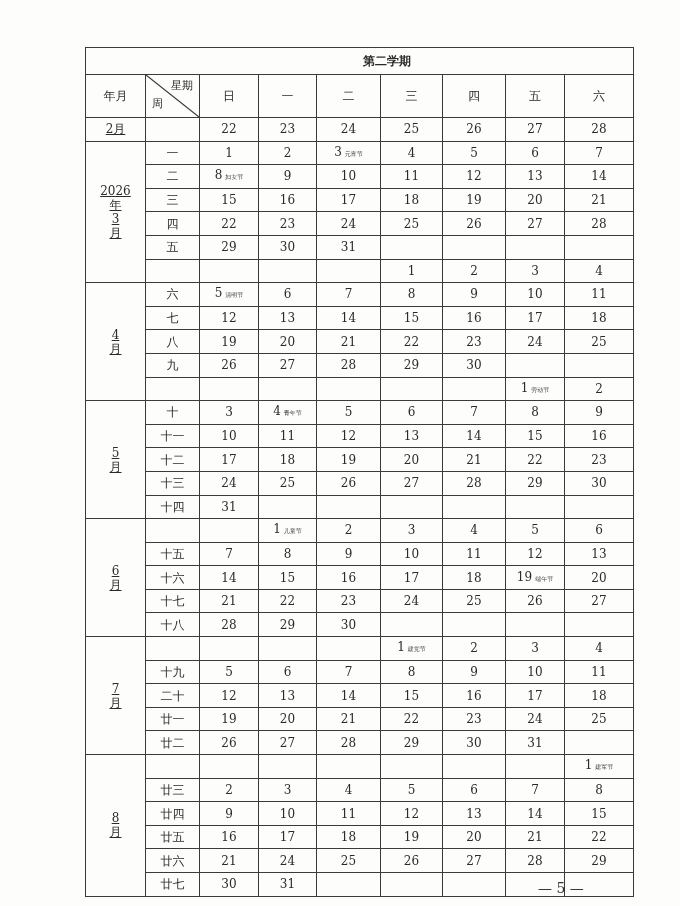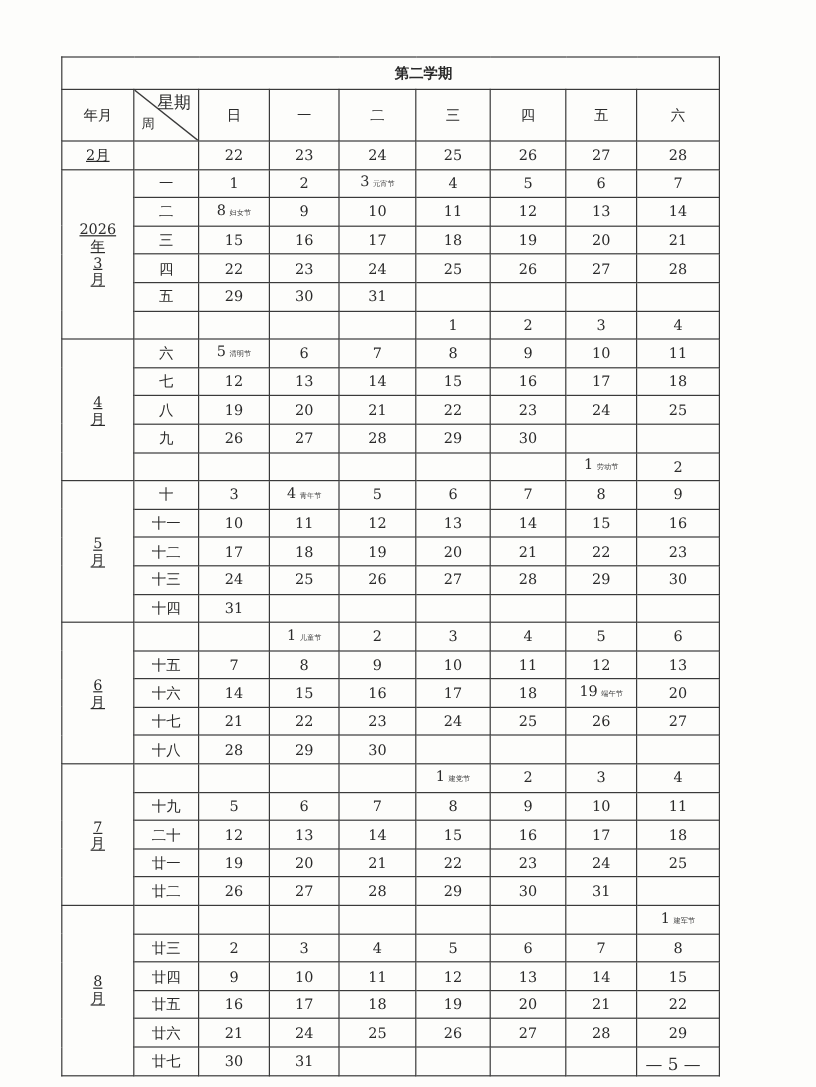--- a/index.html
+++ b/index.html
@@ -1,32 +1,32 @@
 <!DOCTYPE html>
 <html><head>
 <meta charset="utf-8">
 <style>
   html, body { margin: 0; padding: 0; }
   body {
     width: 680px; height: 906px; background: #fdfdfb; position: relative; overflow: hidden;
     font-family: "DejaVu Serif", "Liberation Serif", serif; color: #2a2a2a;
   }
   table.cal {
-    position: absolute; left: 51px; top: 47px; width: 548px;
+    position: absolute; left: 85px; top: 47px; width: 548px;
     border-collapse: collapse; table-layout: fixed;
   }
   table.cal td {
     border: 1.3px solid #3a3a3a; text-align: center; vertical-align: middle;
     font-size: 12px; padding: 0; height: 22.6px; line-height: 14px;
   }
   td.title { height: 26px !important; text-align: right !important; padding-right: 222px !important; font-weight: bold; font-size: 13px; }
   tr.head td { height: 42px; font-size: 12px; }
   td.diag { position: relative; }
   td.diag svg { position: absolute; left: 0; top: 0; width: 100%; height: 100%; }
-  td.diag .tr { position: absolute; right: 6px; top: 4px; font-size: 14px; }
+  td.diag .tr { position: absolute; right: 6px; top: 4px; font-size: 11px; }
   td.diag .bl { position: absolute; left: 6px; bottom: 6px; font-size: 11px; }
   td.month { font-size: 12px; line-height: 20px; text-decoration: underline; }
   .note { font-size: 6px; margin-left: 3px; color: #444; }
   .pagenum { position: absolute; left: 538px; top: 880px; font-size: 14px; color: #333; }
 </style>
 </head>
 <body>
 
 <table class="cal">
   <colgroup>

